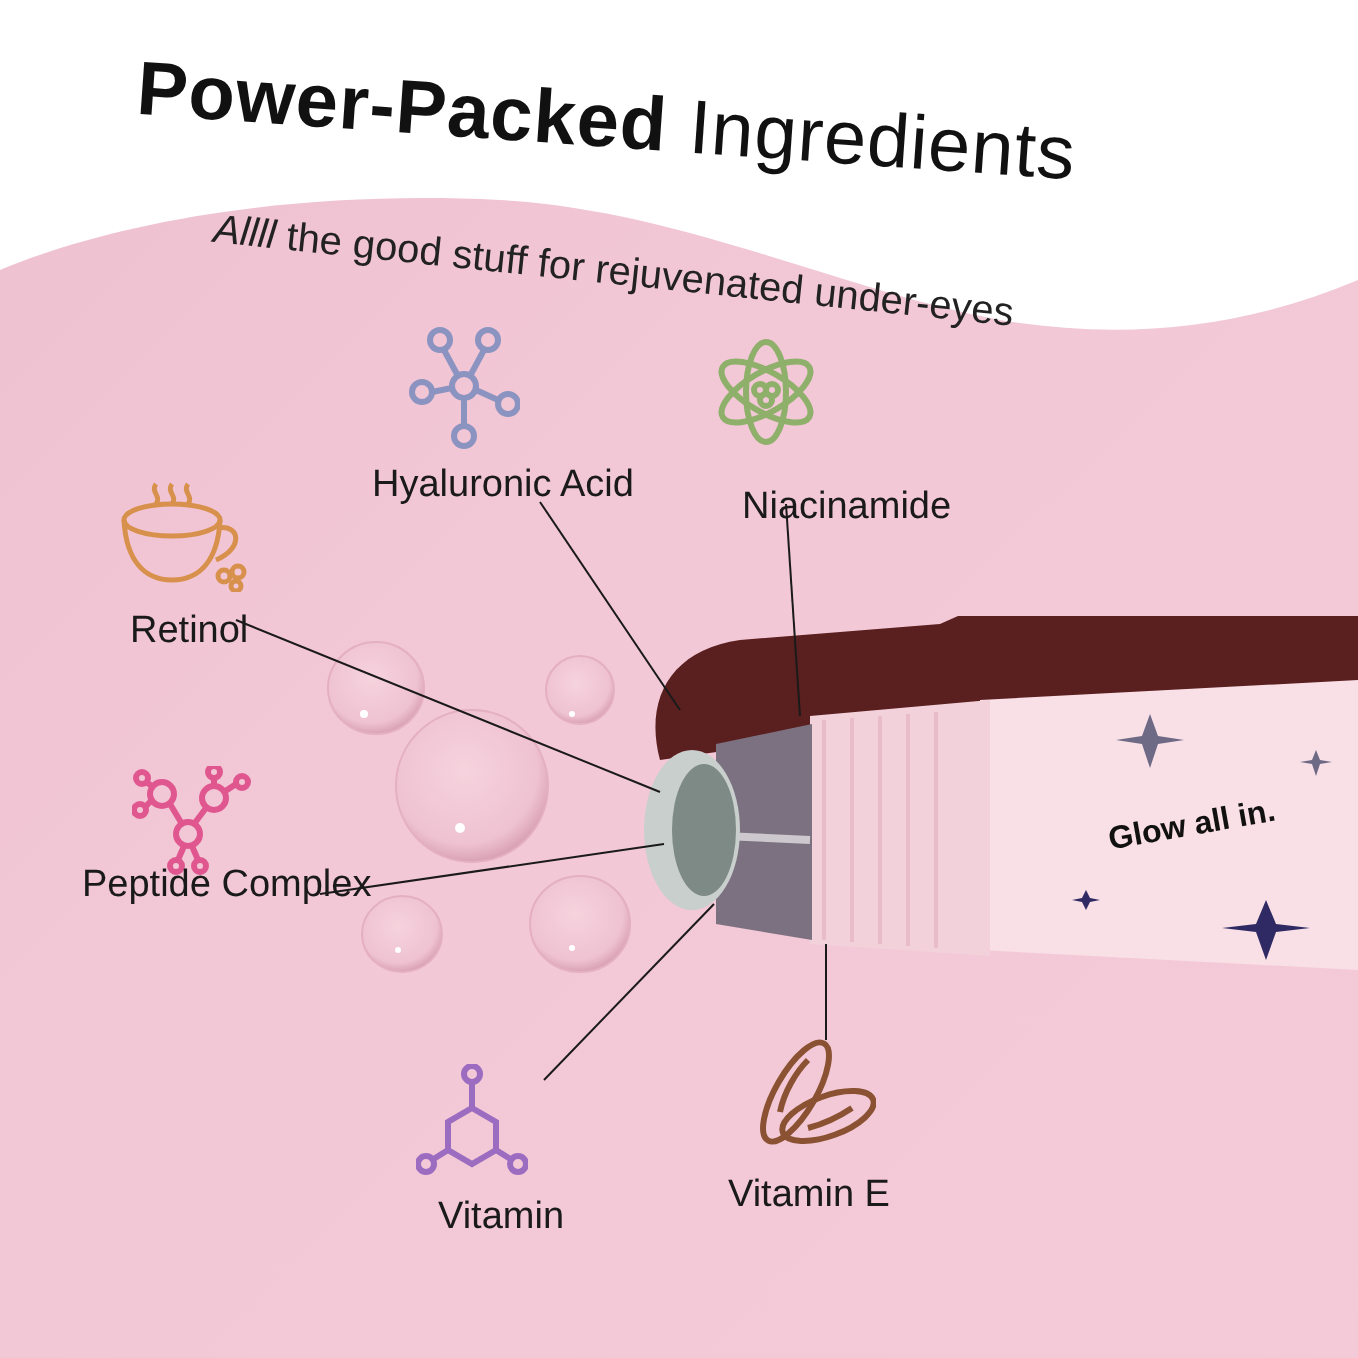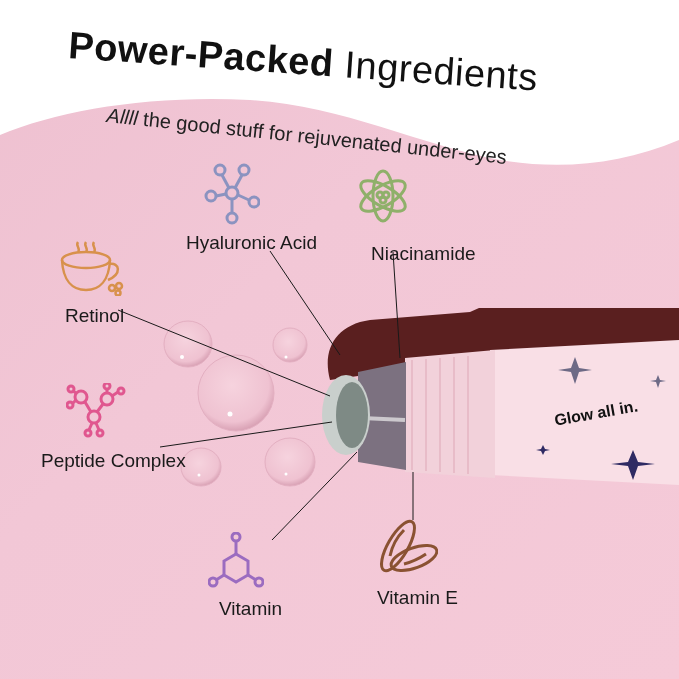--- a/index.html
+++ b/index.html
@@ -150,21 +150,21 @@
       <line x1="19" y1="19" x2="25" y2="29"></line>
         <line x1="37" y1="21" x2="31" y2="29"></line>
       <line x1="10" y1="10" x2="7" y2="8"></line>
         <line x1="10" y1="17" x2="7" y2="20"></line>
       <line x1="41" y1="10" x2="41" y2="6"></line>
         <line x1="46" y1="13" x2="52" y2="9"></line>
       <line x1="26" y1="40" x2="23" y2="47"></line>
         <line x1="30" y1="40" x2="33" y2="47"></line>
     </g>
   </svg>
-  <div class="label" style="left:41px;top:450px">Peptide Complex</div>
+  <div class="label" style="left:41px;top:432px">Peptide Complex</div>
 
   <svg class="icon" style="left:208px;top:532px" width="56" height="60" viewBox="0 0 56 60">
     <g stroke="#9b6cc0" stroke-width="3" fill="none">
       <circle cx="28" cy="5" r="4"></circle>
       <line x1="28" y1="9" x2="28" y2="22"></line>
       <polygon points="28,22 40,29 40,43 28,50 16,43 16,29"></polygon>
       <line x1="16" y1="43" x2="8" y2="48"></line>
         <circle cx="5" cy="50" r="4"></circle>
       <line x1="40" y1="43" x2="48" y2="48"></line>
         <circle cx="51" cy="50" r="4"></circle>
@@ -173,14 +173,14 @@
   <div class="label" style="left:219px;top:598px">Vitamin</div>
 
   <svg class="icon" style="left:376px;top:516px" width="62" height="64" viewBox="0 0 62 64">
     <g stroke="#8a5232" stroke-width="3" fill="none">
       <ellipse cx="22" cy="30" rx="10" ry="28" transform="rotate(30 22 30)"></ellipse>
       <ellipse cx="38" cy="42" rx="10" ry="24" transform="rotate(70 38 42)"></ellipse>
       <path d="M14,40 C16,30 22,20 28,14"></path>
       <path d="M28,48 C36,46 44,42 50,38"></path>
     </g>
   </svg>
-  <div class="label" style="left:377px;top:587px">Vitamin E</div>
+  <div class="label" style="left:364px;top:587px">Vitamin E</div>
 </div>
 
 </body></html>

